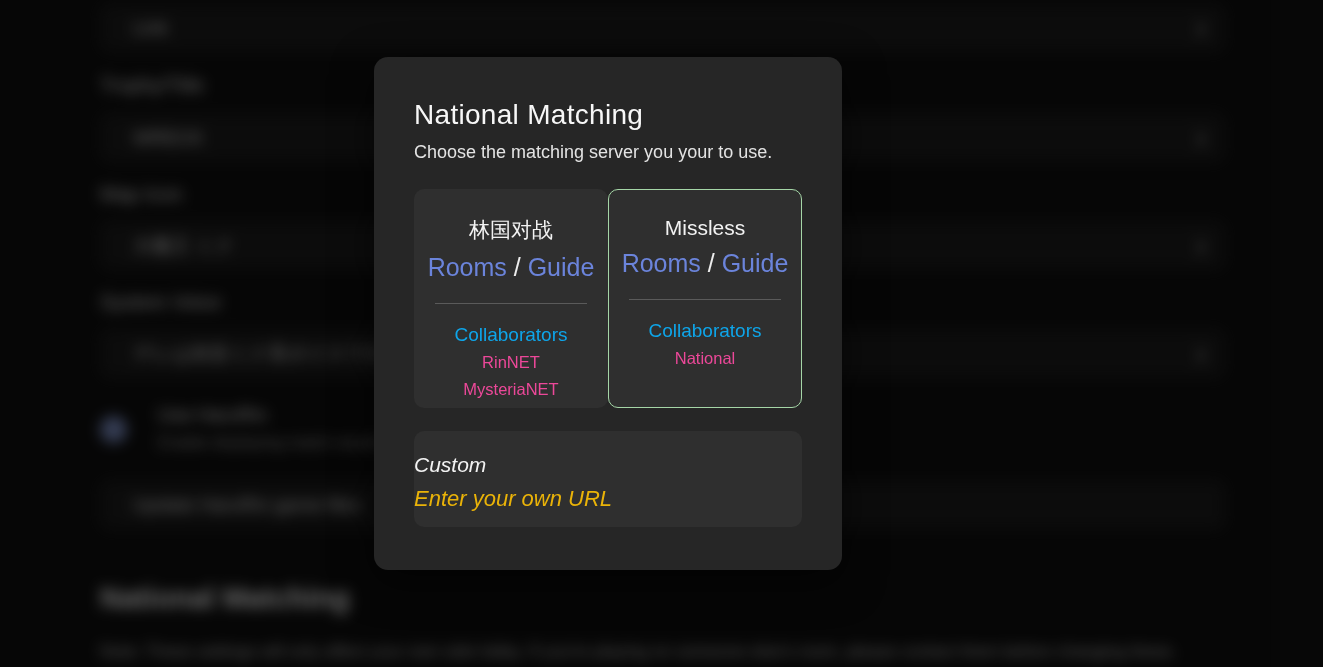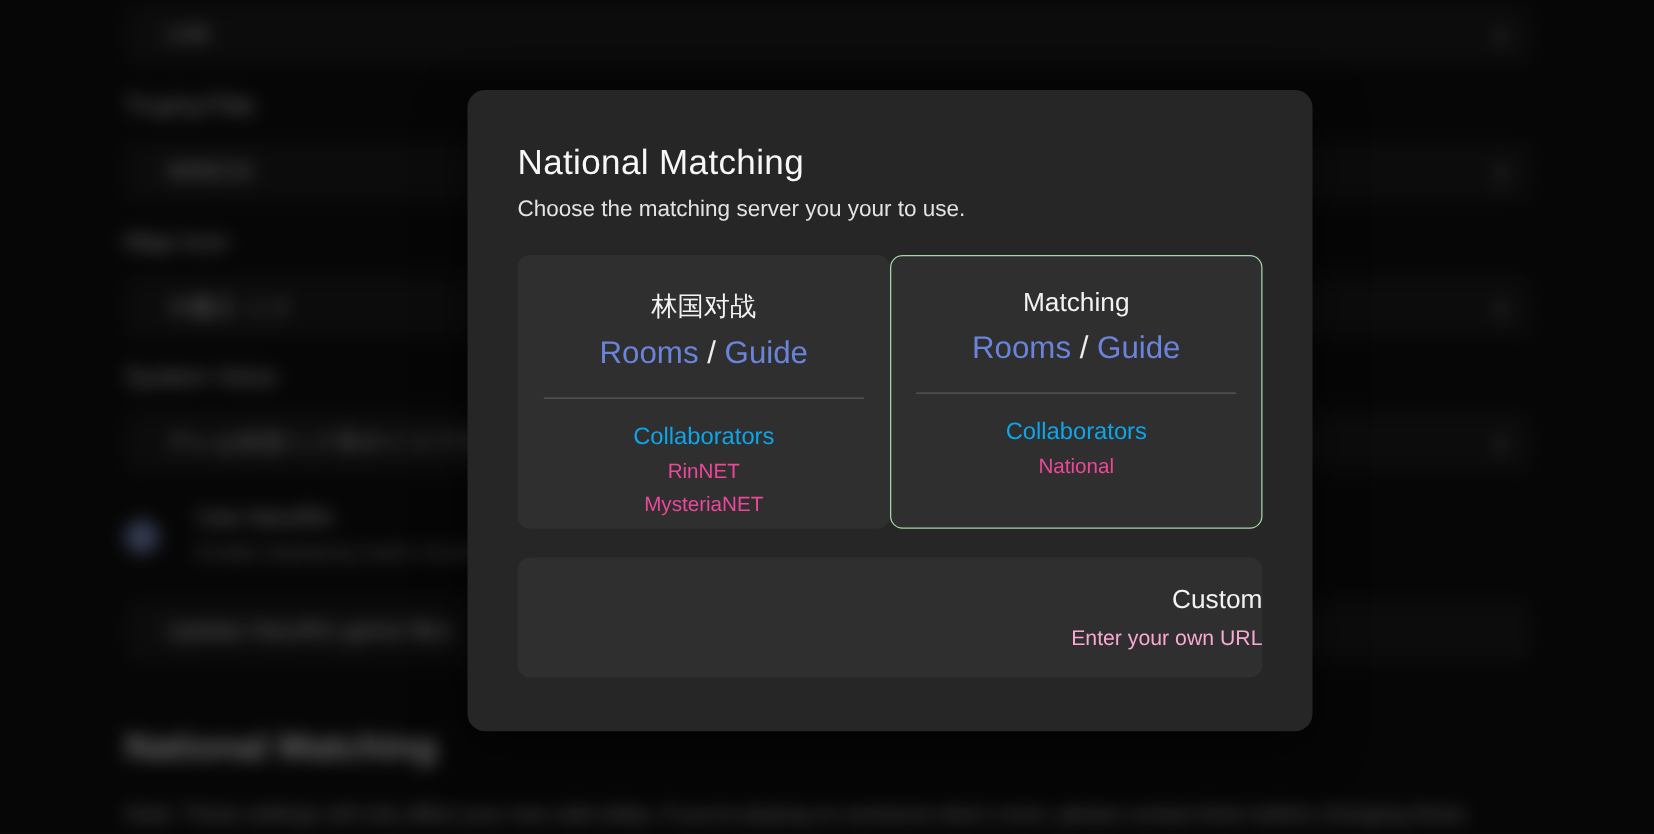--- a/index.html
+++ b/index.html
@@ -34,21 +34,21 @@
     color:#d6d6d6; font-size:19px;
   }
   .bg-h2 { position:absolute; left:100px; top:582px; color:#ededed; font-size:29px; font-weight:600; }
   .bg-note { position:absolute; left:100px; top:642px; width:1130px; color:#bdbdbd; font-size:17px; white-space:nowrap; overflow:hidden; }
 
   
   .overlay { position:absolute; inset:0; background:rgba(0,0,0,0.55); }
 
   
   .modal {
-    position:absolute; left:374px; top:72px; width:676px; height:513px;
+    position:absolute; left:374px; top:57px; width:468px; height:513px;
     background:#262626; border-radius:14px;
     padding:42px 40px 40px 40px;
     box-shadow:0 12px 40px rgba(0,0,0,0.55);
     color:#f5f5f5;
   }
   .modal-title { font-size:28px; font-weight:500; letter-spacing:0.3px; color:#f7f7f7; }
   .modal-subtitle { margin-top:11px; font-size:18px; color:#e3e3e3; }
 
   .server-grid {
     margin-top:26px;
@@ -62,24 +62,24 @@
   .server-card.selected { border-color:#a5d6a7; }
   .server-name { font-size:21px; color:#f2f2f2; }
   .server-links { margin-top:9px; font-size:25px; color:#ededed; }
   .server-links a { color:#6b84db; text-decoration:none; cursor:pointer; }
   .server-divider { margin:21px 20px 0 20px; border:none; border-top:1px solid #5a5a5a; }
   .collab-label { margin-top:20px; font-size:19px; color:#0ea5e9; }
   .collab-name { margin-top:6px; font-size:16.5px; line-height:21px; color:#ec4899; }
 
   .custom-card {
     margin-top:23px; height:96px; background:#2f2f2f; border-radius:10px;
-    text-align:right; padding-top:22px; cursor:pointer;
+    text-align:left; padding-top:22px; cursor:pointer;font-style:italic;
   }
   .custom-title { font-size:21px; color:#f2f2f2; }
-  .custom-sub { margin-top:9px; font-size:17px; color:#f9a8d4; }
+  .custom-sub { margin-top:9px; font-size:22px; color:#eab308; }
 </style>
 </head>
 <body>
 
 <div class="bg-page">
 
   <div class="bg-input" style="top:4px;height:48px;">
     <span>Link</span>
     <span class="chev">❯</span>
   </div>
@@ -123,21 +123,21 @@
     <div class="server-card">
       <div class="server-name">林国对战</div>
       <div class="server-links"><a>Rooms</a><span> / </span><a>Guide</a></div>
       <hr class="server-divider">
       <div class="collab-label">Collaborators</div>
       <div class="collab-name">RinNET</div>
       <div class="collab-name">MysteriaNET</div>
     </div>
 
     <div class="server-card selected">
-      <div class="server-name">Matching</div>
+      <div class="server-name">Missless</div>
       <div class="server-links"><a>Rooms</a><span> / </span><a>Guide</a></div>
       <hr class="server-divider">
       <div class="collab-label">Collaborators</div>
       <div class="collab-name">National</div>
     </div>
   </div>
 
   <div class="custom-card">
     <div class="custom-title">Custom</div>
     <div class="custom-sub">Enter your own URL</div>

